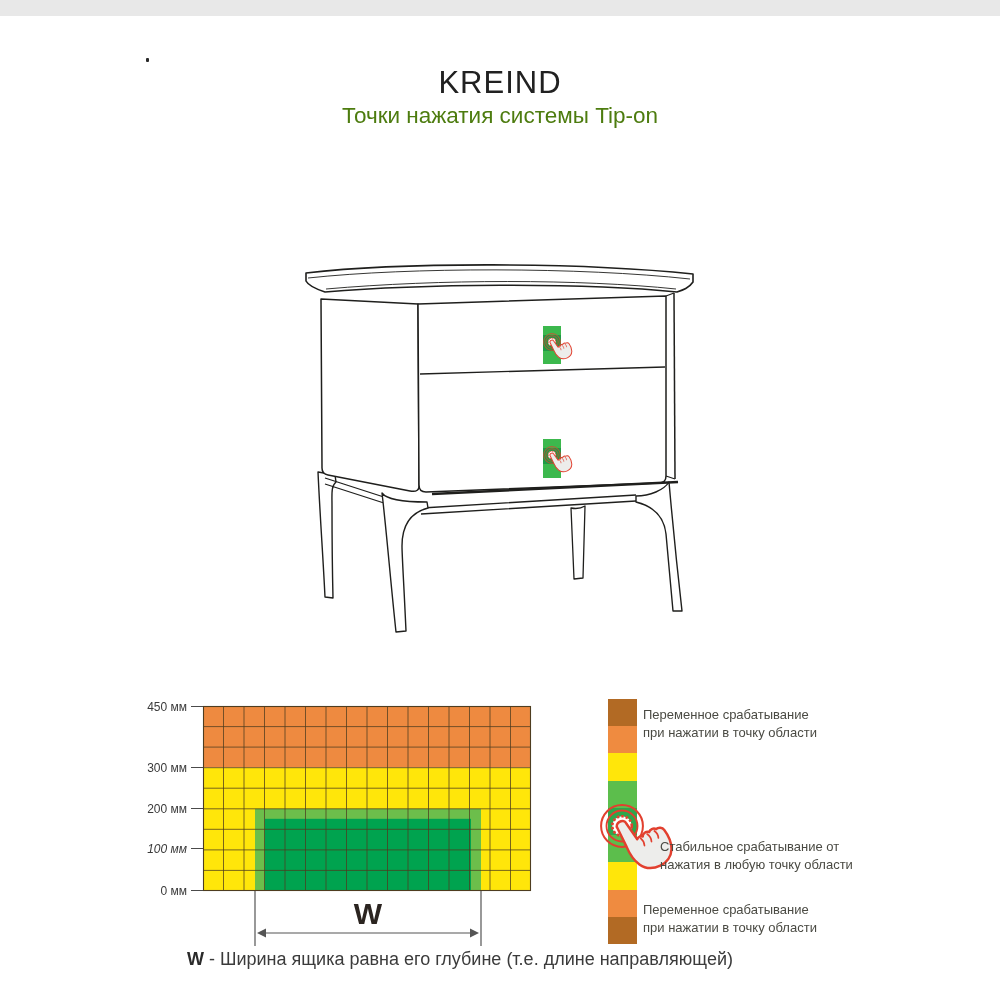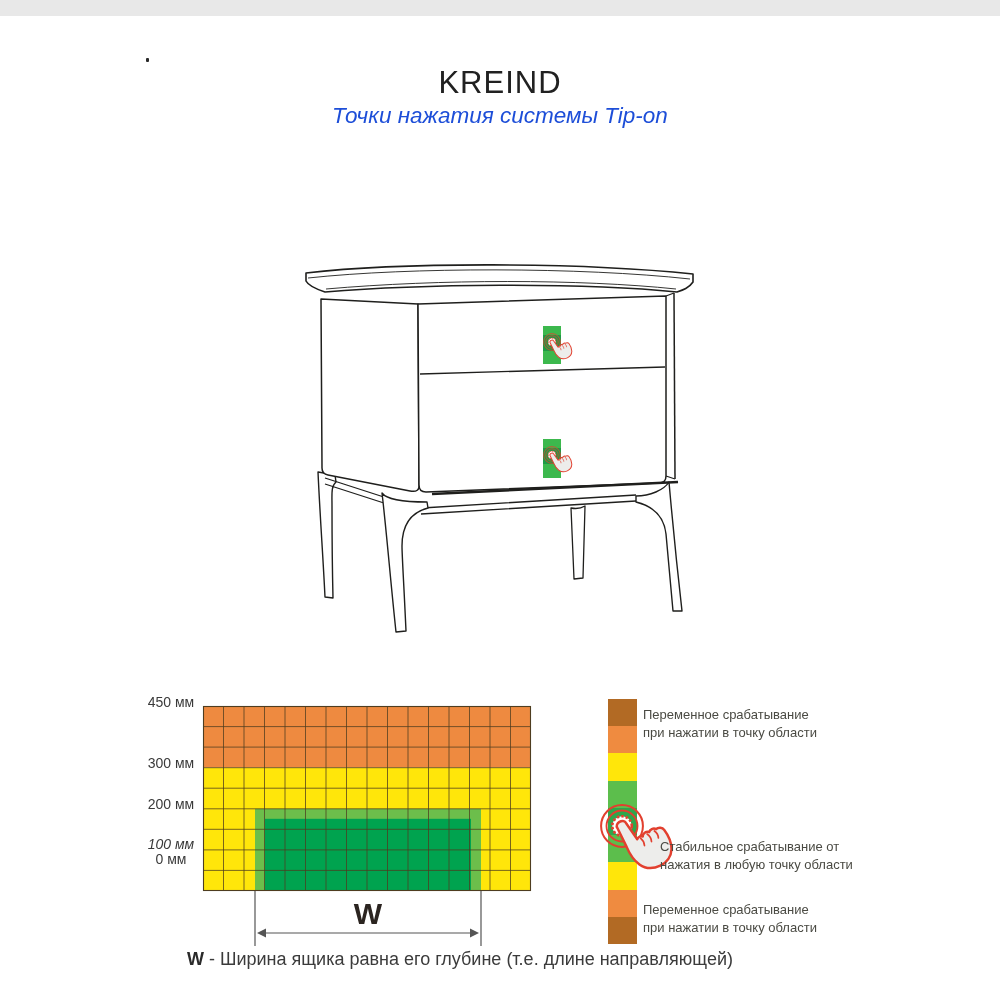--- a/index.html
+++ b/index.html
@@ -1,24 +1,24 @@
 <!DOCTYPE html>
 <html><head>
 <meta charset="utf-8">
 <style>
   html,body{margin:0;padding:0;background:#e8e8e8;}
   .page{position:relative;width:1000px;height:1000px;background:#ffffff;margin:16px auto;
         font-family:"Liberation Sans","DejaVu Sans",sans-serif;color:#1c1c1c;overflow:hidden;}
   .abs{position:absolute;}
   .speck{width:3px;height:4px;background:#2a2a2a;border-radius:1px;}
   .brand{left:0;top:49px;width:1000px;text-align:center;font-size:31px;letter-spacing:1px;color:#212121;}
-  .subtitle{left:0;top:87px;width:1000px;text-align:center;font-size:22.5px;color:#1d4ed8;font-style:italic;}
+  .subtitle{left:0;top:87px;width:1000px;text-align:center;font-size:22.5px;color:#4d7c0f;}
   .intro{left:261px;top:139px;width:500px;font-size:20.5px;line-height:30.5px;color:#1d1d1d;}
   .ylabel{height:15px;display:flex;align-items:center;justify-content:flex-end;gap:4px;
-          width:64px;left:139px;font-size:14px;color:#3a3a3a;white-space:nowrap;flex-direction:column;}
+          width:64px;left:139px;font-size:12px;color:#3a3a3a;white-space:nowrap;}
   .ylabel .tick{display:inline-block;width:12px;height:1px;background:#4a4a4a;}
   .wlabel{left:255px;top:881px;width:226px;text-align:center;font-size:30px;font-weight:bold;color:#2b2420;}
   .caption{left:187px;top:933px;font-size:18px;color:#3b3b3b;white-space:nowrap;}
   .caption b{font-weight:bold;color:#2b2b2b;}
   .legend-bar{left:608px;top:683px;width:29px;height:245px;display:flex;flex-direction:column;}
   .legend-bar .seg{flex:1 1 0;}
   .legend-text{font-size:13px;line-height:17.5px;color:#4a4a43;white-space:nowrap;}
   .lt1{left:643px;top:690px;}
   .lt2{left:660px;top:822px;}
   .lt3{left:643px;top:885px;}
@@ -113,21 +113,21 @@
       <span class="tick"></span>
     </div>
   <div class="abs ylabel" style="top:785px;">
     <span>200 мм</span>
       <span class="tick"></span>
     </div>
   <div class="abs ylabel" style="top:825px;font-style:italic;">
     <span>100 мм</span>
       <span class="tick"></span>
     </div>
-  <div class="abs ylabel" style="top:840px;">
+  <div class="abs ylabel" style="top:867px;">
     <span>0 мм</span>
       <span class="tick"></span>
     </div>
 
   <svg class="abs" style="left:250px;top:875px;" width="236" height="58" viewBox="0 0 236 58">
     <path d="M5,0 V55 M231,0 V55" fill="none" stroke="#555555" stroke-width="1.2"></path>
     <path d="M9,42 H227" fill="none" stroke="#555555" stroke-width="1.2"></path>
     <path d="M16,37.5 L7,42 L16,46.5 Z" fill="#555555"></path>
     <path d="M220,37.5 L229,42 L220,46.5 Z" fill="#555555"></path>
   </svg>

